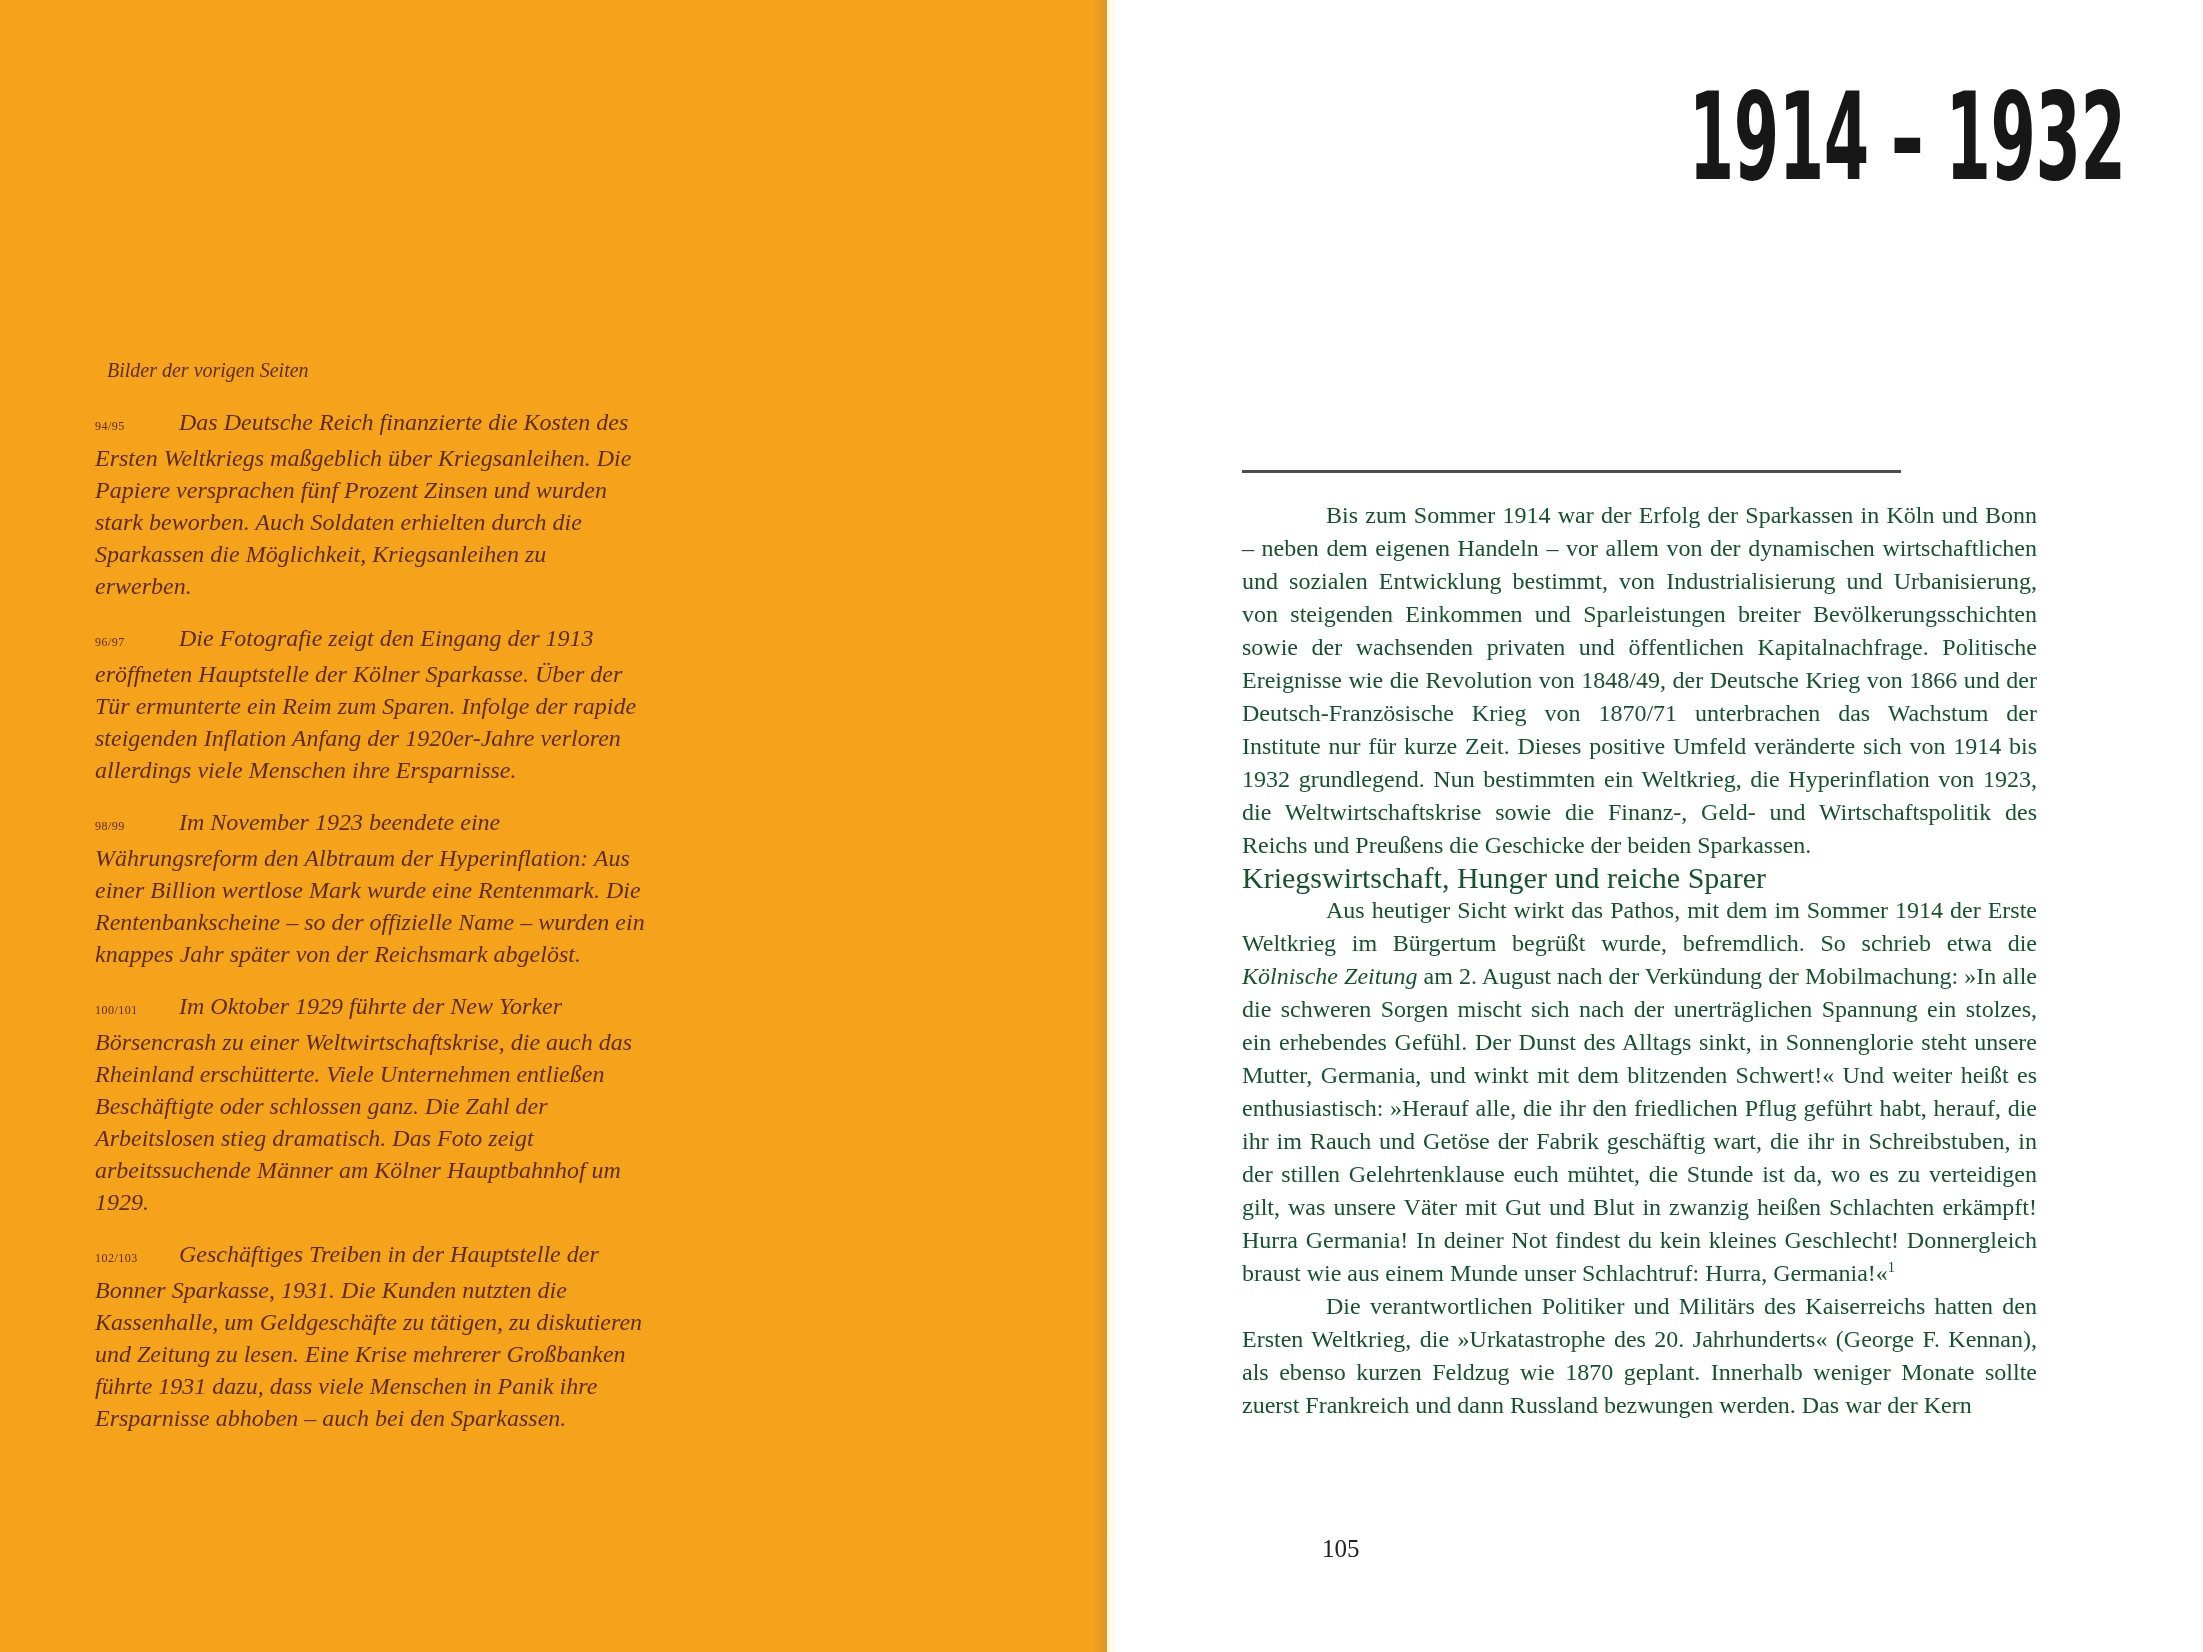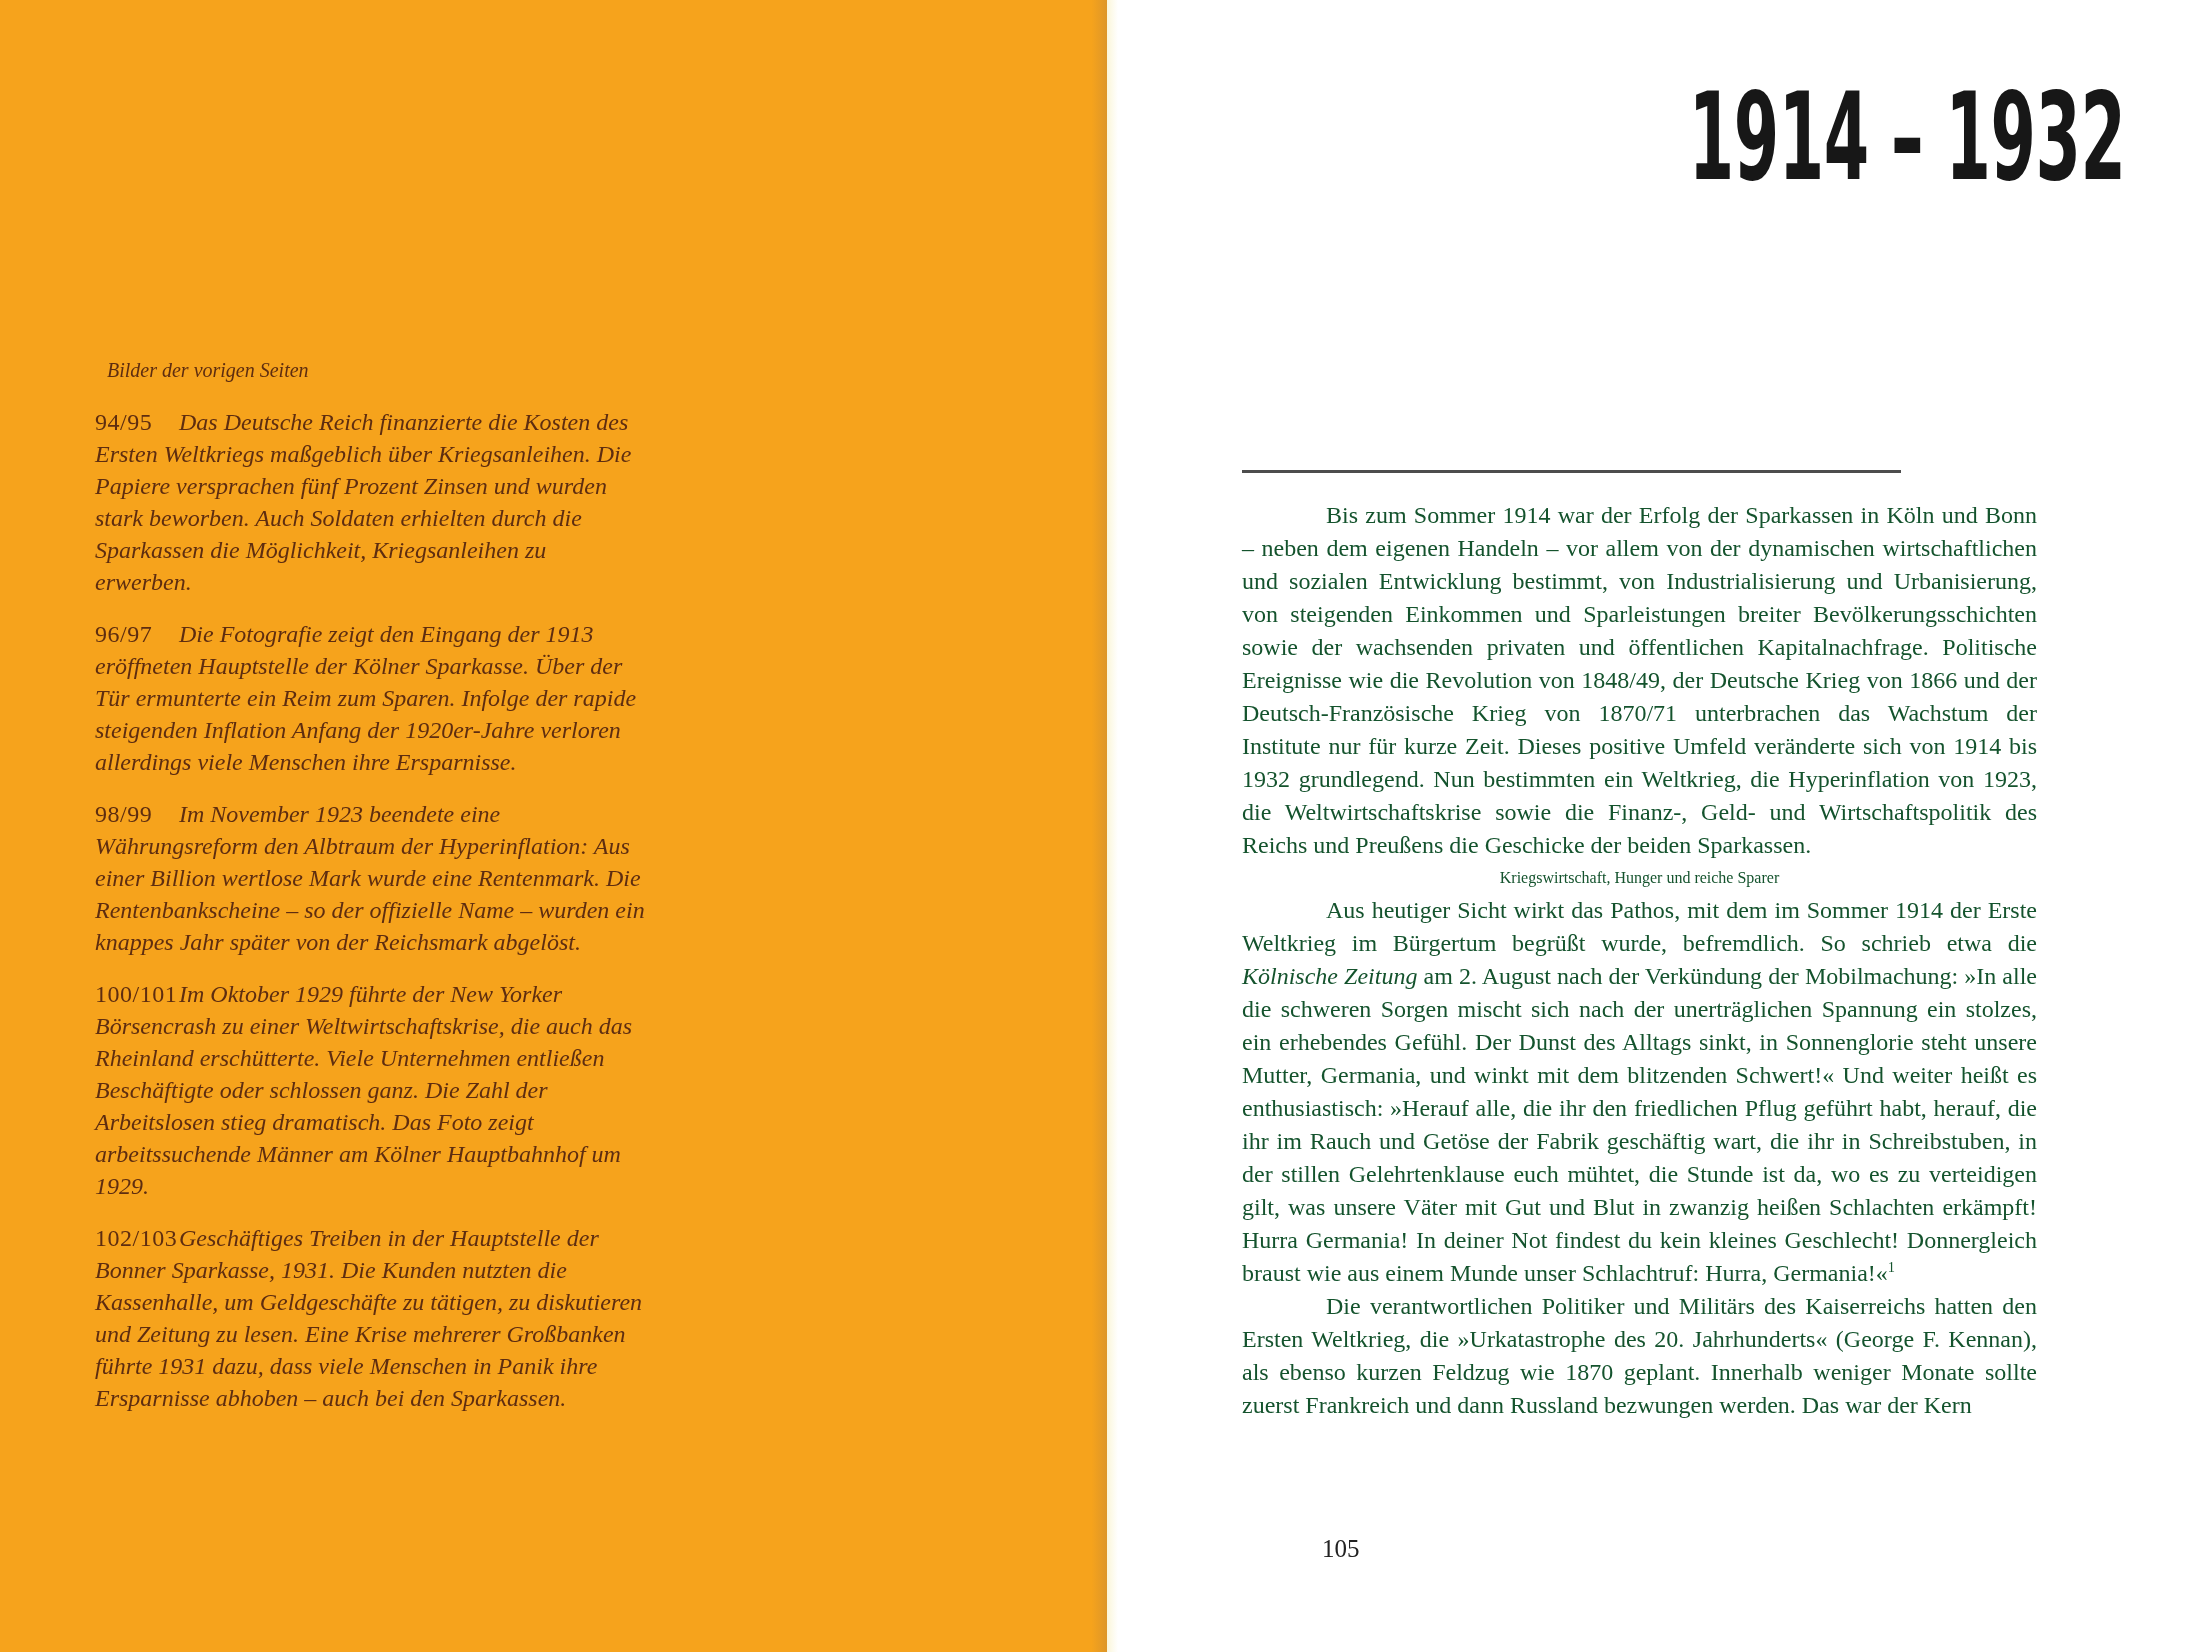--- a/index.html
+++ b/index.html
@@ -41,21 +41,21 @@
     margin: 0 0 24px 12px;
   }
   .caption-block {
     font-style: italic;
     font-size: 24px;
     line-height: 32px;
     margin: 0 0 20px 0;
   }
   .cap-num {
     font-style: normal;
-    font-size: 24px;
+    font-size: 12px;
     letter-spacing: 0.5px;
     display: inline-block;
     min-width: 84px;
   }
 
   
   .page-right {
     position: absolute;
     left: 1119px; top: 0;
     width: 1085px; height: 1652px;
@@ -99,24 +99,24 @@
     font-size: 24px;
     line-height: 33px;
     text-align: justify;
     color: #14532d;
   }
   .body-copy p {
     margin: 0;
     text-indent: 84px;
   }
   .subheading {
-    font-size: 16px;
+    font-size: 30px;
     line-height: 32px;
     margin: 16.5px 0 19px 0;
-    text-align: center;
+    text-align: left;
     text-indent: 0 !important;
   }
   .inline-italic { font-style: italic; margin-top: 24px; }
   sup.fn {
     font-size: 60%;
     vertical-align: super;
     line-height: 0;
   }
   .page-num {
     position: absolute;

